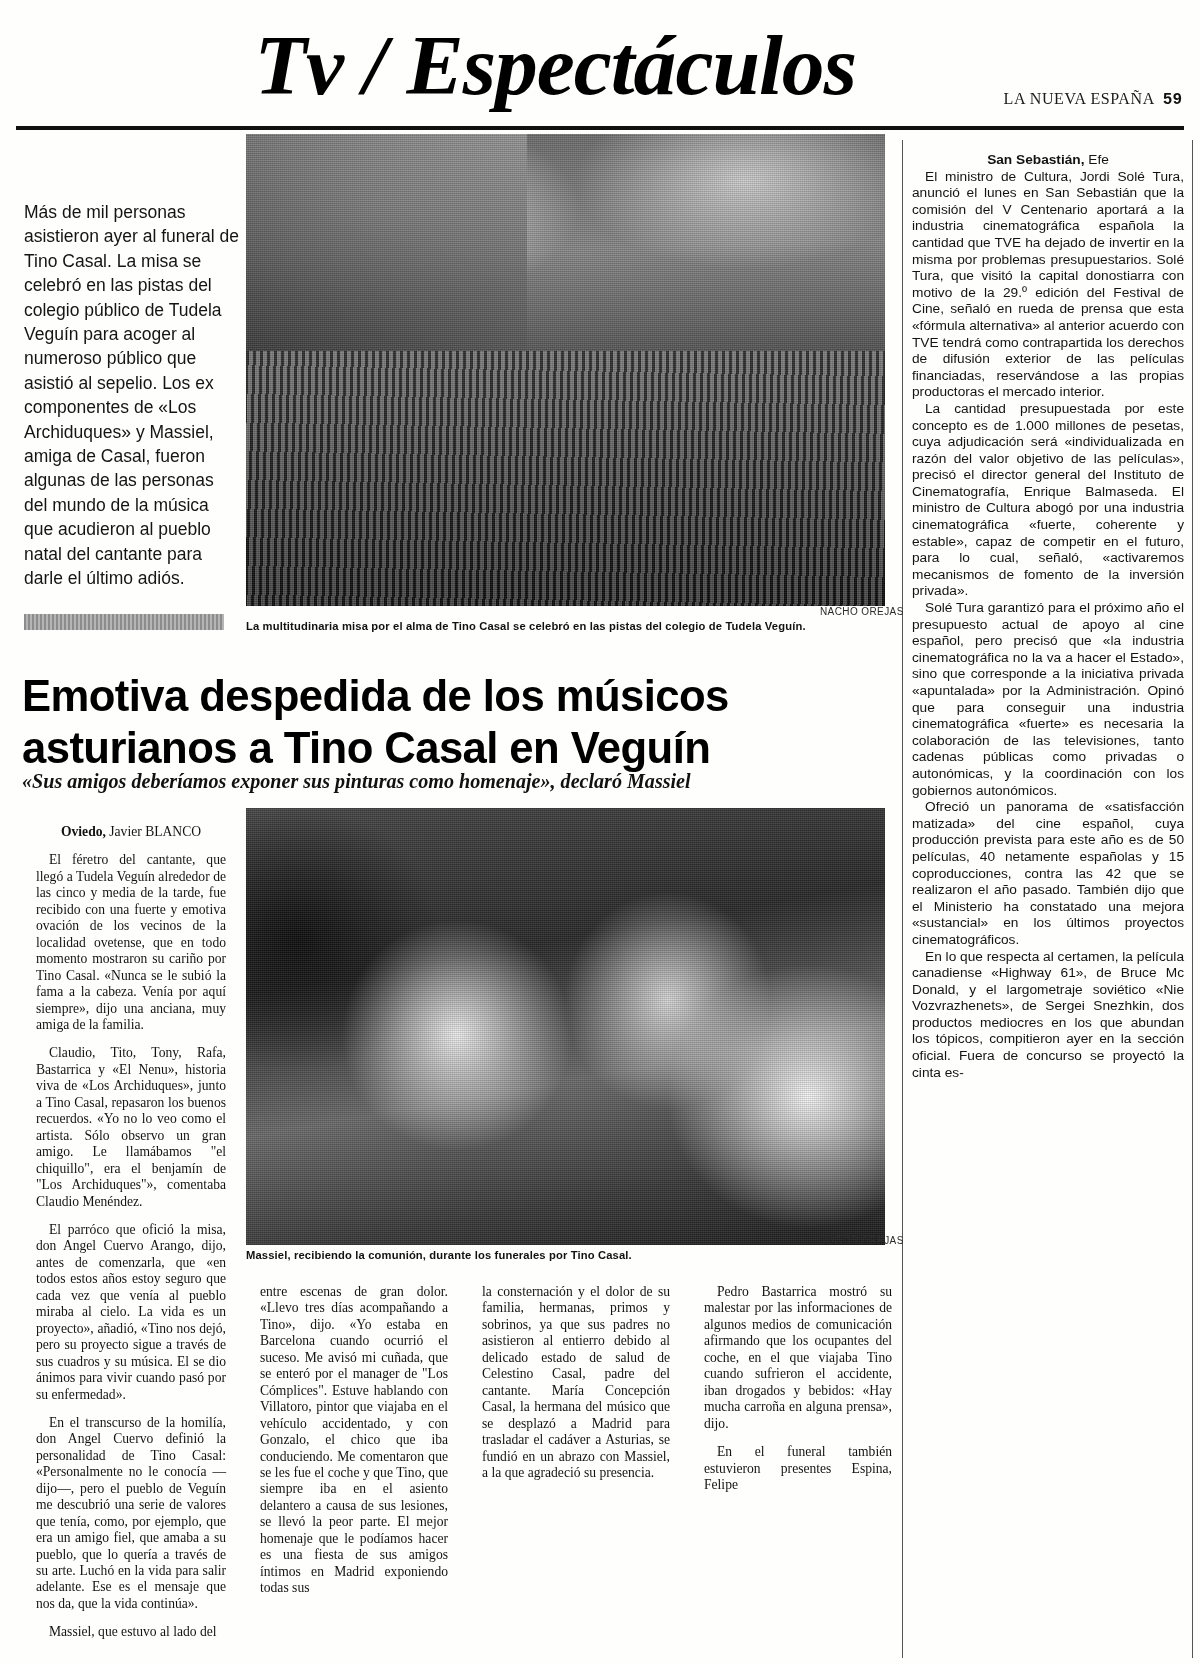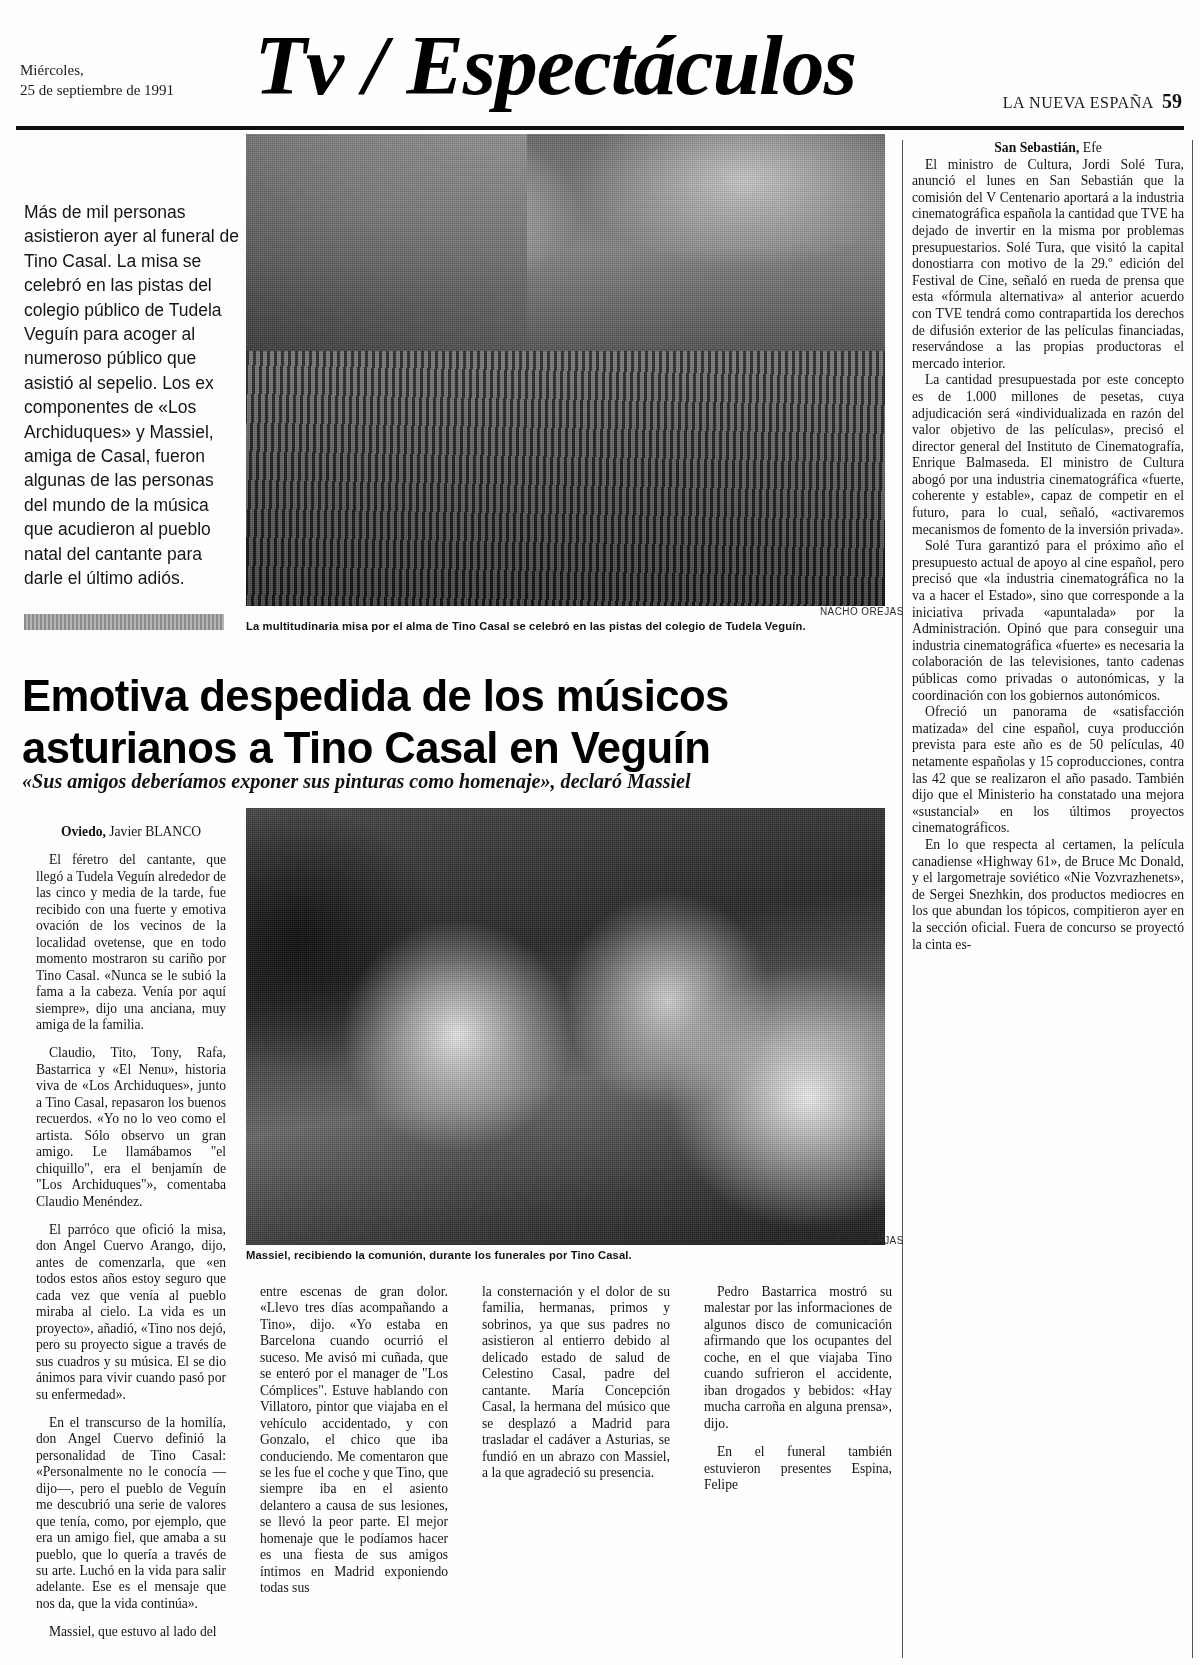--- a/index.html
+++ b/index.html
@@ -23,21 +23,21 @@
     position:absolute;left:245px;top:-8px;width:640px;
     font-family:"Liberation Serif",serif;
     font-style:italic;font-weight:bold;
     font-size:84px;line-height:92px;letter-spacing:-1px;
     color:#000;white-space:nowrap;
     transform:scaleX(1.02);
   }
   .paperinfo{position:absolute;right:2px;top:62px;text-align:right;white-space:nowrap;}
   .paperinfo .pname{font-family:"Liberation Serif",serif;font-size:16px;letter-spacing:.6px;
      color:#1a1a1a;text-transform:uppercase;vertical-align:baseline;}
-  .paperinfo .pnum{font-family:Liberation Serif, serif;font-weight:bold;font-size:20px;margin-left:8px;vertical-align:baseline;}
+  .paperinfo .pnum{font-family:Liberation Mono, monospace;font-weight:bold;font-size:16px;margin-left:8px;vertical-align:baseline;}
 
   .rule-main{position:absolute;left:16px;top:126px;width:1168px;height:4px;background:#111;}
 
   
   .vrule{position:absolute;width:1px;background:#555;}
 
   
   .lead{
     position:absolute;left:24px;top:200px;width:215px;
     font-family:"Liberation Sans",sans-serif;
@@ -91,23 +91,23 @@
   .c4{left:692px;top:1272px;width:212px;height:392px;overflow:hidden;}
 
   
   .side{position:absolute;left:912px;top:140px;width:272px;height:1522px;}
   .side-head{
     font-family:"Liberation Sans",sans-serif;font-weight:bold;
     font-size:26.5px;line-height:31.5px;letter-spacing:-0.4px;color:#000;
     margin:0 0 14px 0;
   }
   .side-body{
-    font-family:Liberation Serif, serif;
+    font-family:Liberation Sans, sans-serif;
     font-size:13.7px;line-height:16.6px;text-align:justify;color:#131313;
-    -webkit-hyphens:auto;hyphens:auto;
+    -webkit-hyphens:auto;hyphens:auto;margin-top:12px;
   }
   .side-body p{margin:0;text-indent:13px;}
   .side-body p.first{text-indent:0;}
 
   
   .grainA{position:absolute;inset:0;
     background-image:
       radial-gradient(ellipse 52% 34% at 20% 16%, #f2f2f2 0%, rgba(242,242,242,0) 62%),
       radial-gradient(ellipse 40% 28% at 78% 10%, #cfcfcf 0%, rgba(207,207,207,0) 66%),
       radial-gradient(ellipse 60% 40% at 60% 78%, #111 0%, rgba(17,17,17,0) 70%),
@@ -135,24 +135,20 @@
       repeating-linear-gradient(92deg, rgba(0,0,0,.55) 0 3px, rgba(200,200,200,.30) 3px 7px),
       linear-gradient(0deg,#1b1b1b 0%,#4b4b4b 60%,#6a6a6a 100%);
     opacity:.92;}
 </style>
 </head>
 <body>
 
 <div class="page">
 
   <div class="masthead">
-    <div class="dateline">
-      <span class="d1">Miércoles,</span>
-      <span class="d2">25 de septiembre de 1991</span>
-    </div>
     <div class="sectiontitle">Tv / Espectáculos</div>
     <div class="paperinfo">
       <span class="pname">LA NUEVA ESPAÑA</span><span class="pnum">59</span>
     </div>
   </div>
   <div class="rule-main"></div>
 
   <div class="vrule" style="left:902px;top:140px;height:1518px;"></div>
   <div class="vrule" style="left:1192px;top:140px;height:1518px;"></div>
 
@@ -192,21 +188,21 @@
 
   <div class="col c2">
     <p class="first">entre escenas de gran dolor. «Llevo tres días acompañando a Tino», dijo. «Yo estaba en Barcelona cuando ocurrió el suceso. Me avisó mi cuñada, que se enteró por el manager de "Los Cómplices". Estuve hablando con Villatoro, pintor que viajaba en el vehículo accidentado, y con Gonzalo, el chico que iba conduciendo. Me comentaron que se les fue el coche y que Tino, que siempre iba en el asiento delantero a causa de sus lesiones, se llevó la peor parte. El mejor homenaje que le podíamos hacer es una fiesta de sus amigos íntimos en Madrid exponiendo todas sus</p>
   </div>
 
   <div class="col c3">
     <p class="first">la consternación y el dolor de su familia, hermanas, primos y sobrinos, ya que sus padres no asistieron al entierro debido al delicado estado de salud de Celestino Casal, padre del cantante. María Concepción Casal, la hermana del músico que se desplazó a Madrid para trasladar el cadáver a Asturias, se fundió en un abrazo con Massiel, a la que agradeció su presencia.</p>
   </div>
 
   <div class="col c4">
-    <p>Pedro Bastarrica mostró su malestar por las informaciones de algunos disco de comunicación afirmando que los ocupantes del coche, en el que viajaba Tino cuando sufrieron el accidente, iban drogados y bebidos: «Hay mucha carroña en alguna prensa», dijo.</p>
+    <p>Pedro Bastarrica mostró su malestar por las informaciones de algunos medios de comunicación afirmando que los ocupantes del coche, en el que viajaba Tino cuando sufrieron el accidente, iban drogados y bebidos: «Hay mucha carroña en alguna prensa», dijo.</p>
     <p>En el funeral también estuvieron presentes Espina, Felipe</p>
   </div>
 
   <div class="side">
     <div class="side-body">
       <p class="first" style="text-align:center;">
         <span class="byline">San Sebastián,</span>
         <span>Efe</span>
       </p>
       <p>El ministro de Cultura, Jordi Solé Tura, anunció el lunes en San Sebastián que la comisión del V Centenario aportará a la industria cinematográfica española la cantidad que TVE ha dejado de invertir en la misma por problemas presupuestarios. Solé Tura, que visitó la capital donostiarra con motivo de la 29.º edición del Festival de Cine, señaló en rueda de prensa que esta «fórmula alternativa» al anterior acuerdo con TVE tendrá como contrapartida los derechos de difusión exterior de las películas financiadas, reservándose a las propias productoras el mercado interior.</p>

